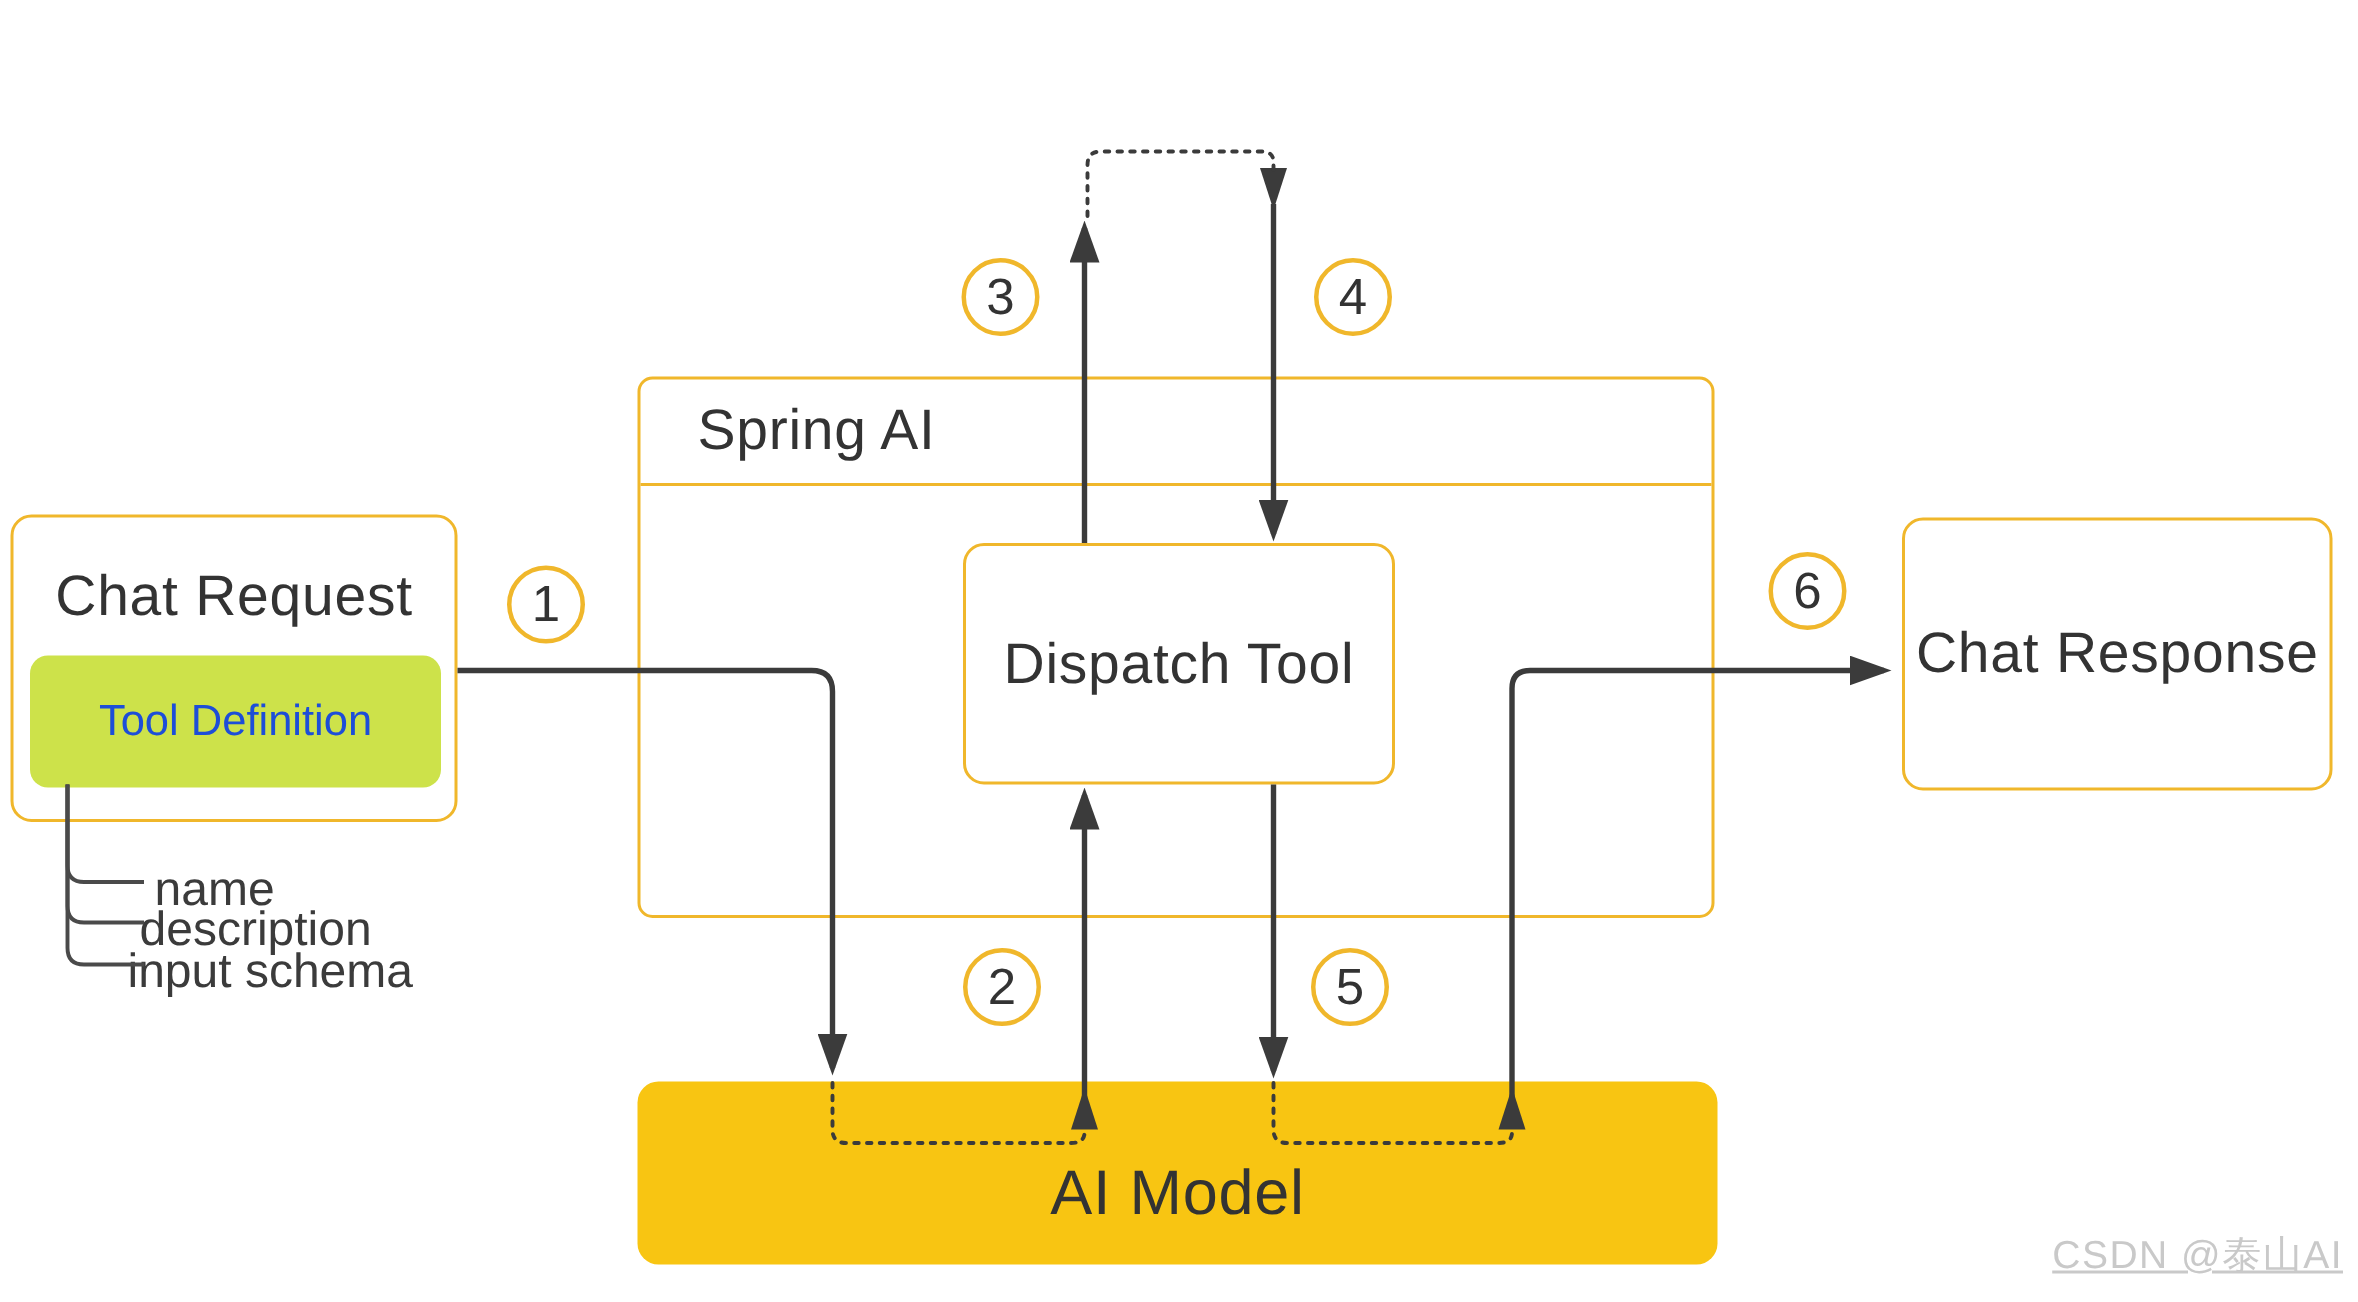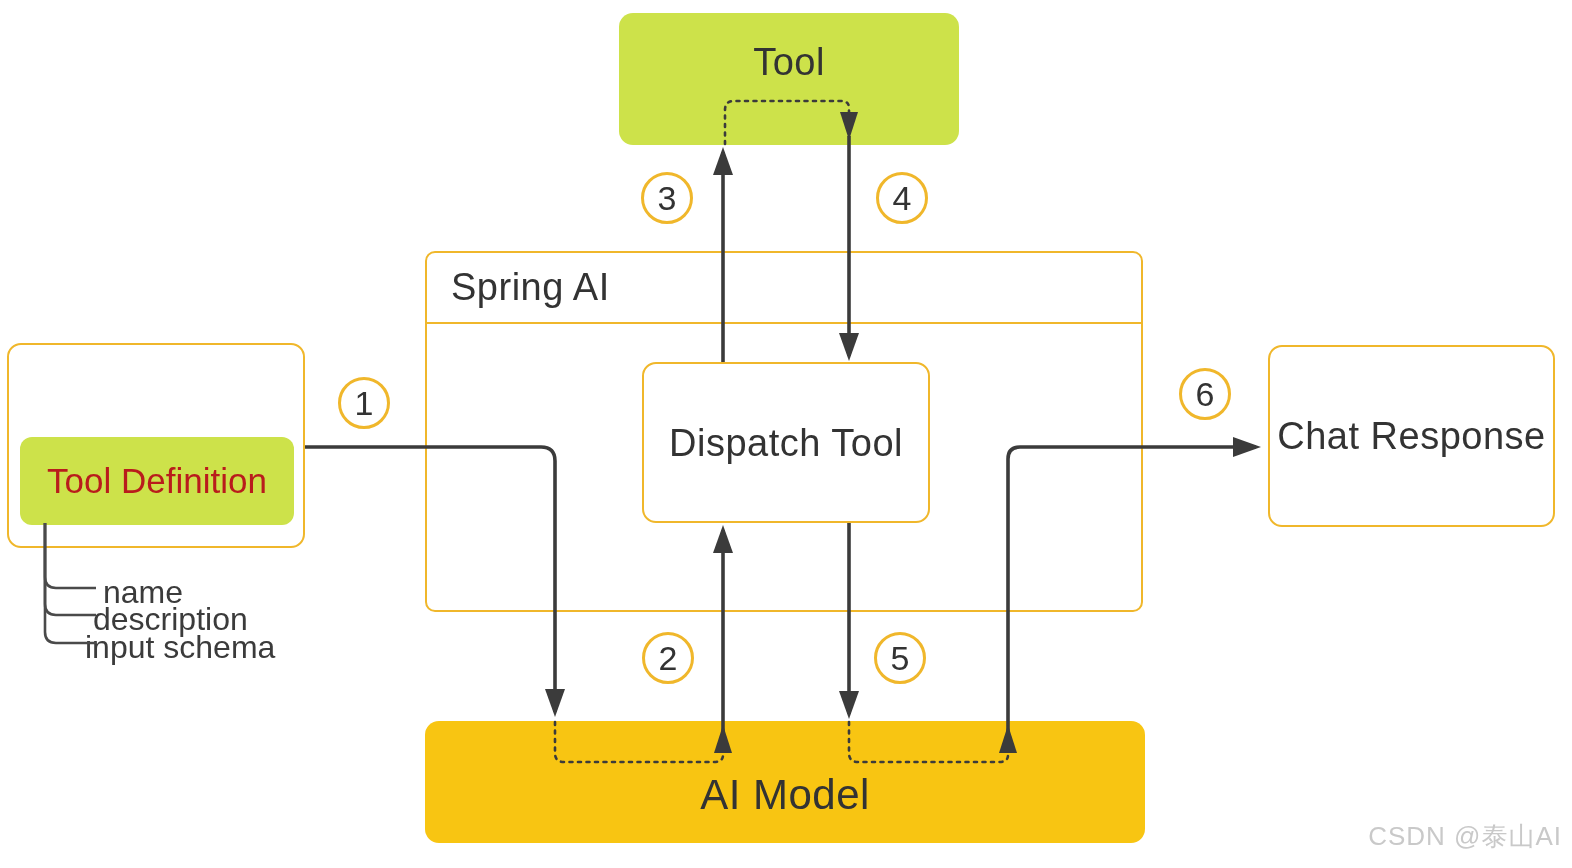--- a/index.html
+++ b/index.html
@@ -44,21 +44,21 @@
     left:425px;top:251px;width:718px;height:361px;
     border:2px solid var(--border-yellow);
     border-radius:10px;
     background:transparent;
     z-index:1;
   }
   .spring-header{
     position:absolute;left:0;top:0;right:0;height:71px;
     border-bottom:2px solid var(--border-yellow);
     display:flex;align-items:center;
-    padding-left:24px;
+    padding-left:38px;
   }
   .dispatch-box{
     left:642px;top:362px;width:288px;height:161px;
     background:#ffffff;
     border:2px solid var(--border-yellow);
     border-radius:14px;
     flex-direction:row;
     z-index:2;
   }
   .dispatch-box .node-label{line-height:46px;}
@@ -71,21 +71,21 @@
     z-index:2;
   }
   .chat-request-box .node-label{margin-top:32px;}
   .tool-def-box{
     position:absolute;left:11px;top:92px;width:274px;height:88px;
     background:var(--node-green);
     border-radius:12px;
     display:flex;align-items:center;justify-content:center;
   }
   .tool-def-label{
-    font-size:35px;color:#b91c1c;
+    font-size:29px;color:#1d4ed8;
   }
   .chat-response-box{
     left:1268px;top:345px;width:287px;height:182px;
     background:#ffffff;
     border:2px solid var(--border-yellow);
     border-radius:14px;
     z-index:2;
   }
   .ai-model-box{
     left:425px;top:721px;width:720px;height:122px;
@@ -143,42 +143,41 @@
     stroke:var(--bracket-gray);
     stroke-width:2.6px;
   }
   .arrowhead-fill{fill:var(--line-dark);}
   .watermark{
     position:absolute;
     right:10px;bottom:14px;
     font-size:26px;
     color:var(--watermark-gray);
     letter-spacing:1px;
+    text-decoration:underline;
   }
 </style>
 </head>
 <body>
 
 <div class="canvas">
 
-  <div class="node tool-box">
-    <span class="node-label">Tool</span>
-  </div>
 
   <div class="node spring-box">
     <div class="spring-header">
       <span class="node-label">Spring AI</span>
     </div>
   </div>
 
   <div class="node dispatch-box">
     <span class="node-label">Dispatch Tool</span>
   </div>
 
   <div class="node chat-request-box">
+    <span class="node-label">Chat Request</span>
     <div class="tool-def-box">
       <span class="tool-def-label">Tool Definition</span>
     </div>
   </div>
 
   <span class="attr-label attr-name">name</span>
   <span class="attr-label attr-description">description</span>
   <span class="attr-label attr-schema">input schema</span>
 
   <div class="node chat-response-box">

